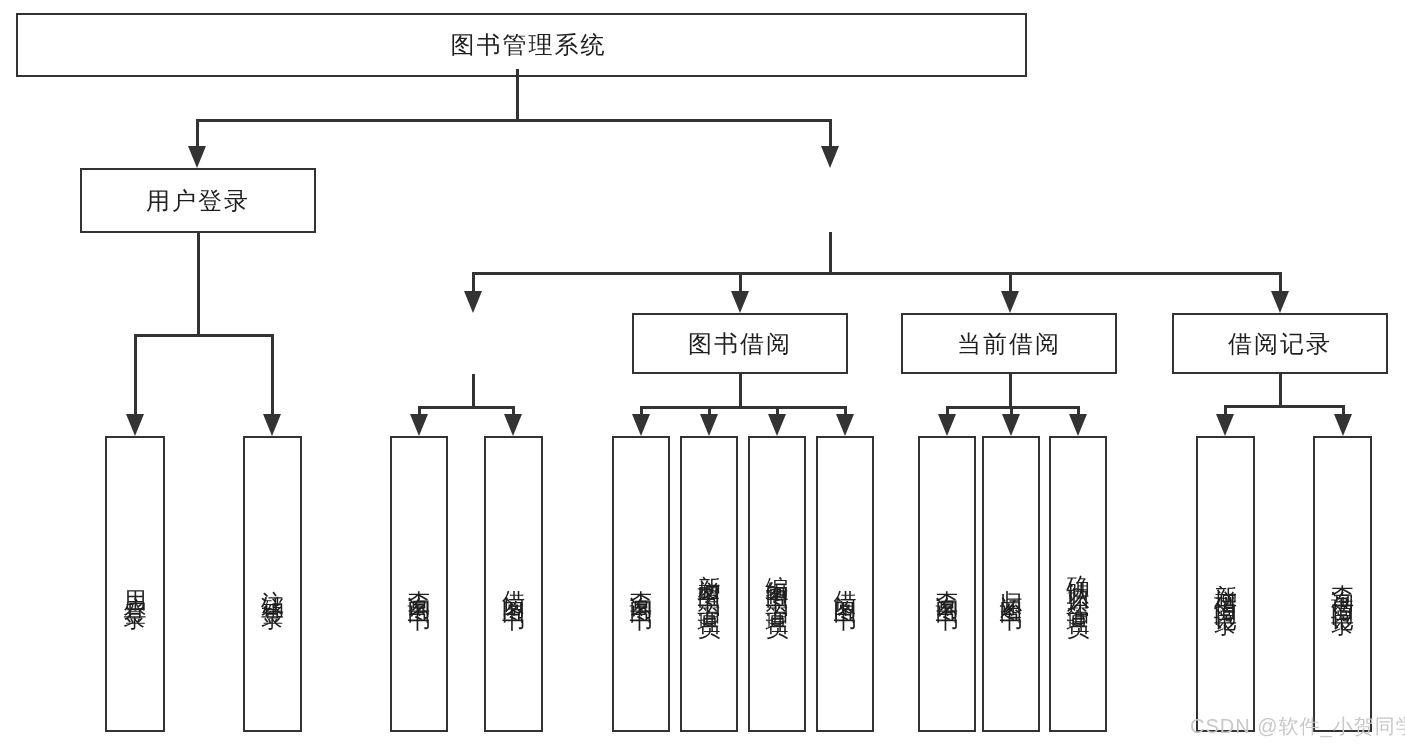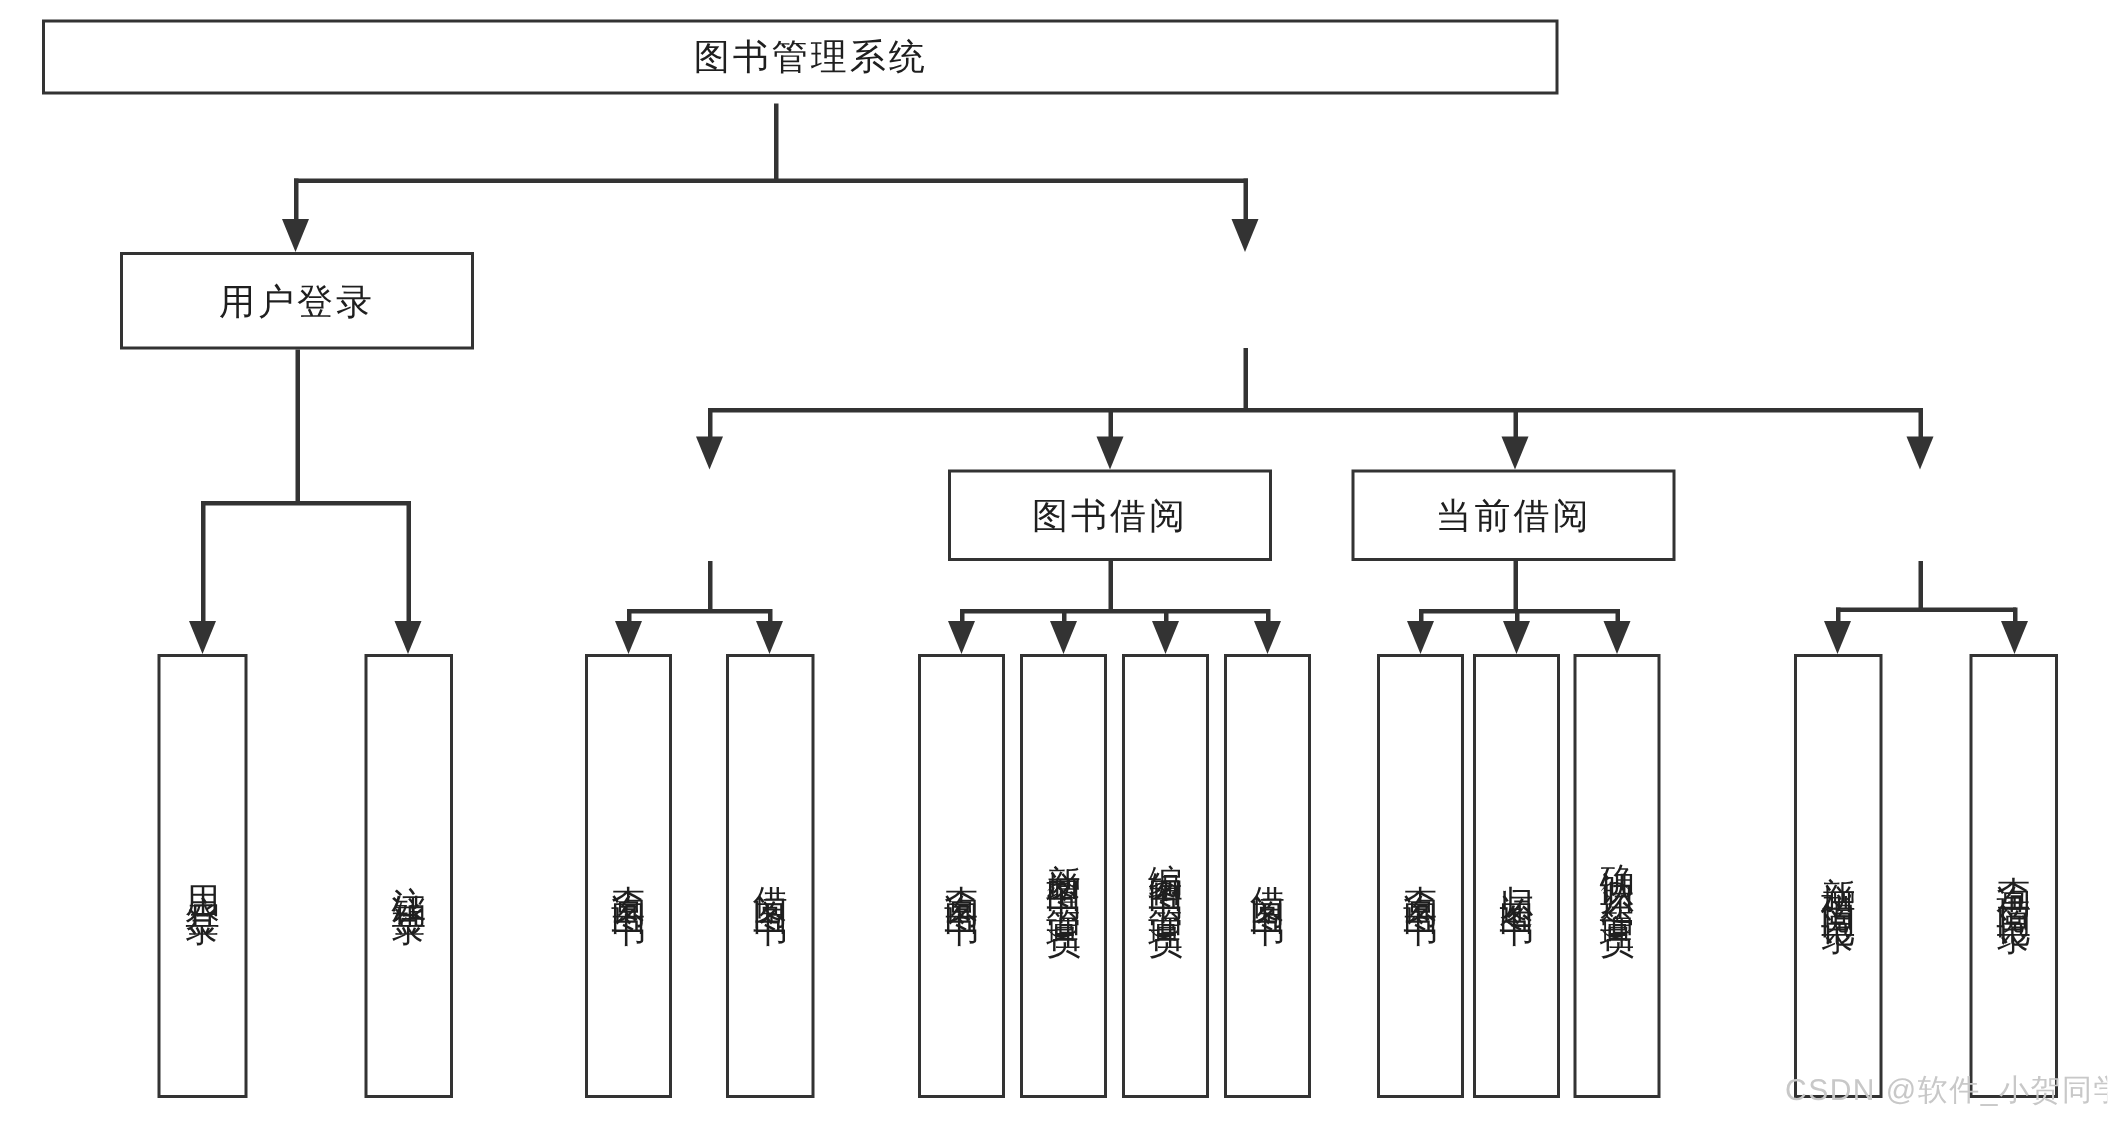--- a/index.html
+++ b/index.html
@@ -27,21 +27,21 @@
   .watermark{
     position:absolute;left:1190px;top:713px;font-size:20px;letter-spacing:1px;
     color:#c8c8c8;white-space:nowrap;
   }
 </style>
 </head>
 <body>
 
 <div class="stage">
 
-  <div class="box" style="left:28px;top:13px;width:1011px;height:50px;padding-left:14px;">图书管理系统</div>
+  <div class="box" style="left:16px;top:13px;width:1011px;height:64px;padding-left:14px;">图书管理系统</div>
 
   <div class="v" style="left:516px;top:69px;height:52px;"></div>
   <div class="h" style="left:196px;top:119px;width:636px;"></div>
   <div class="v" style="left:196px;top:119px;height:30px;"></div>
   <div class="ah" style="left:188px;top:146px;"></div>
   <div class="v" style="left:829px;top:119px;height:30px;"></div>
   <div class="ah" style="left:821px;top:146px;"></div>
 
   <div class="box" style="left:80px;top:168px;width:236px;height:65px;">用户登录</div>
 
@@ -58,20 +58,21 @@
   <div class="ah" style="left:464px;top:291px;"></div>
   <div class="v" style="left:739px;top:272px;height:21px;"></div>
   <div class="ah" style="left:731px;top:291px;"></div>
   <div class="v" style="left:1009px;top:272px;height:21px;"></div>
   <div class="ah" style="left:1001px;top:291px;"></div>
   <div class="v" style="left:1279px;top:272px;height:21px;"></div>
   <div class="ah" style="left:1271px;top:291px;"></div>
 
   <div class="box" style="left:632px;top:313px;width:216px;height:61px;">图书借阅</div>
   <div class="box" style="left:901px;top:313px;width:216px;height:61px;text-align:center;">当前借阅</div>
+  <div class="box" style="left:1172px;top:313px;width:216px;height:61px;">借阅记录</div>
 
   <div class="v" style="left:472px;top:374px;height:34px;"></div>
   <div class="h" style="left:418px;top:406px;width:96px;"></div>
   <div class="v" style="left:418px;top:406px;height:10px;"></div>
   <div class="ah" style="left:410px;top:414px;"></div>
   <div class="v" style="left:512px;top:406px;height:10px;"></div>
   <div class="ah" style="left:504px;top:414px;"></div>
 
   <div class="v" style="left:739px;top:374px;height:34px;"></div>
   <div class="h" style="left:640px;top:406px;width:206px;"></div>

